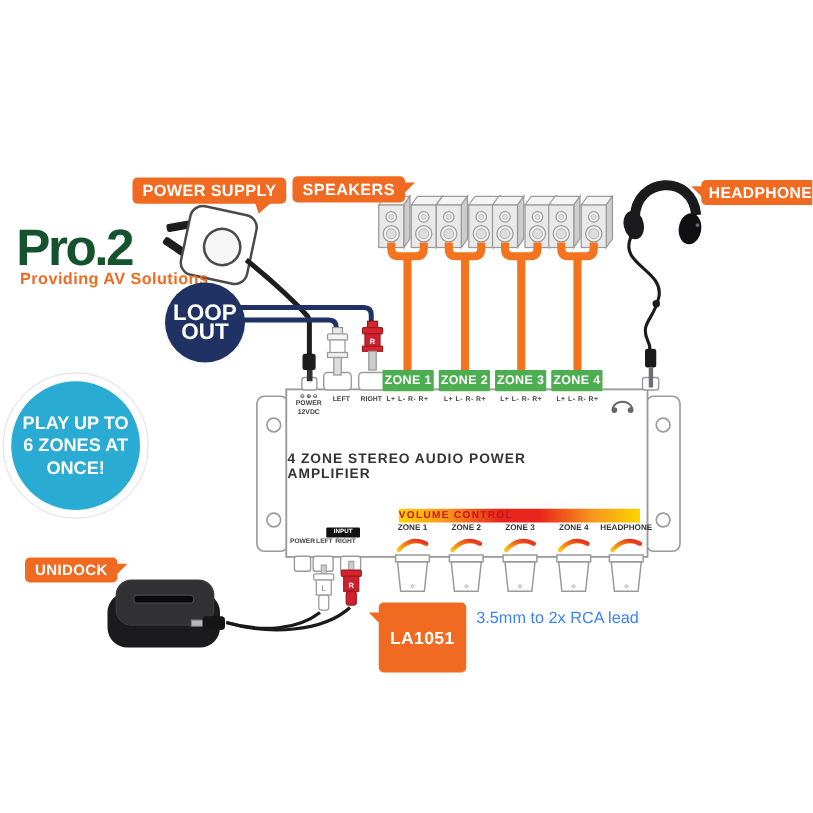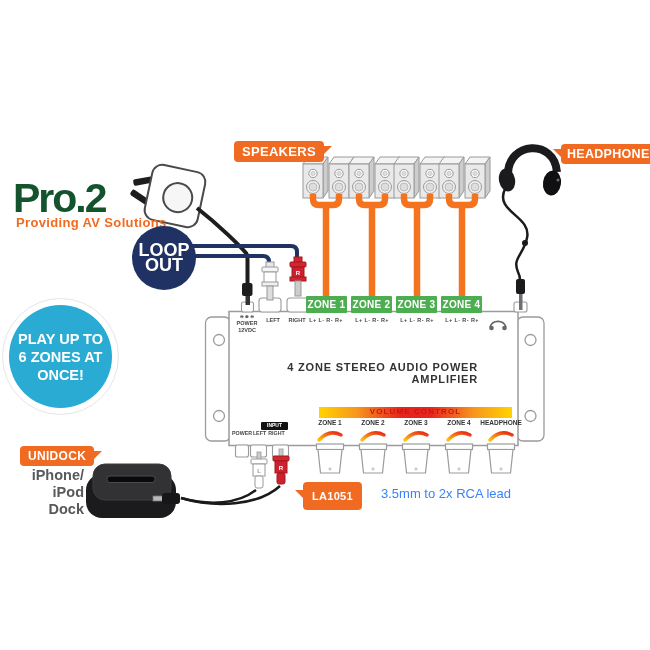--- a/index.html
+++ b/index.html
@@ -34,25 +34,25 @@
              background:#29ABD3;color:#fff;font-weight:bold;font-size:14.5px;line-height:18px;
              text-align:center;padding-top:25px;box-sizing:border-box}
 
   
   .zlabel{position:absolute;top:296px;width:41px;height:17px;background:#4CAE51;color:#fff;
           font-weight:bold;font-size:10px;line-height:17px;text-align:center;
           letter-spacing:.3px;border-radius:1px;z-index:4}
   .pins{position:absolute;top:317px;width:48px;font-size:5.5px;font-weight:bold;color:#444;
         letter-spacing:.4px;text-align:center;z-index:4}
   .toplbl{position:absolute;font-size:5.5px;font-weight:bold;color:#444;text-align:center;z-index:4}
-  .amp-title{position:absolute;left:230px;width:248px;text-align:right;font-size:11px;
+  .amp-title{position:absolute;left:230px;width:248px;text-align:left;font-size:11px;
              font-weight:bold;color:#333;letter-spacing:.8px;z-index:4}
   .vbar{position:absolute;left:319px;top:407px;width:193px;height:10.5px;z-index:4;
         background:linear-gradient(90deg,#FFD400 0%,#F7941D 20%,#E8251C 42%,#E8251C 58%,#F7941D 80%,#FFD400 100%)}
-  .vbar span{display:block;text-align:center;font-size:8px;font-weight:bold;color:#C4161C;
+  .vbar span{display:block;text-align:left;font-size:8px;font-weight:bold;color:#C4161C;
              letter-spacing:1.1px;line-height:10.5px}
   .knoblbl{position:absolute;top:419px;width:52px;font-size:6.5px;font-weight:bold;color:#333;
            text-align:center;z-index:4}
   .inputbox{position:absolute;left:261px;top:422px;width:27px;height:7.5px;background:#111;
             color:#fff;font-size:5px;font-weight:bold;text-align:center;line-height:7.5px;
             border-radius:1px;z-index:4}
   .botlbl{position:absolute;top:430px;font-size:5.3px;font-weight:bold;color:#444;text-align:center;z-index:4}
 
   
   .unidock-cap{position:absolute;left:0;top:467px;width:84px;text-align:right;color:#58595B;
@@ -211,41 +211,41 @@
       <rect x="153" y="496" width="10" height="5" fill="#b9b9b9" stroke="#777" stroke-width=".8"></rect>
       <rect x="162" y="493" width="18" height="11" rx="3" fill="#161616"></rect>
     </g>
   </svg>
 
   <div class="abs" style="left:13px;top:178px;z-index:6">
     <div class="logo-name">Pro.2</div>
     <div class="logo-tag">Providing AV Solutions</div>
   </div>
 
+  <div class="bubble" style="left:106px;top:142px">
+    <span>POWER SUPPLY</span>
+    <span class="tail tail-down"></span>
+  </div>
   <div class="bubble" style="left:234px;top:141px">
     <span>SPEAKERS</span>
     <span class="tail tail-right"></span>
   </div>
   <div class="bubble" style="left:561px;top:144px;font-size:12.5px;padding:3px 6px">
     <span>HEADPHONES</span>
     <span class="tail tail-left"></span>
   </div>
   <div class="bubble" style="left:20px;top:446px;font-size:12px">
     <span>UNIDOCK</span>
     <span class="tail tail-right"></span>
   </div>
-  <div class="bubble" style="left:303px;top:482px;font-size:11px;padding:8px 9px">
+  <div class="bubble" style="left:303px;top:482px;font-size:14px;padding:20px 9px">
     <span>LA1051</span>
     <span class="tail tail-left" style="top:8px"></span>
   </div>
 
-  <div class="unidock-cap">
-    <div>iPhone/ iPod</div>
-    <div>Dock</div>
-  </div>
   <div class="la-cap">3.5mm to 2x RCA lead</div>
 
   <div class="loopout">
     <div>LOOP</div>
     <div>OUT</div>
   </div>
   <div class="playouter">
     <div class="playinner">
       <div>PLAY UP TO</div>
       <div>6 ZONES AT</div>

